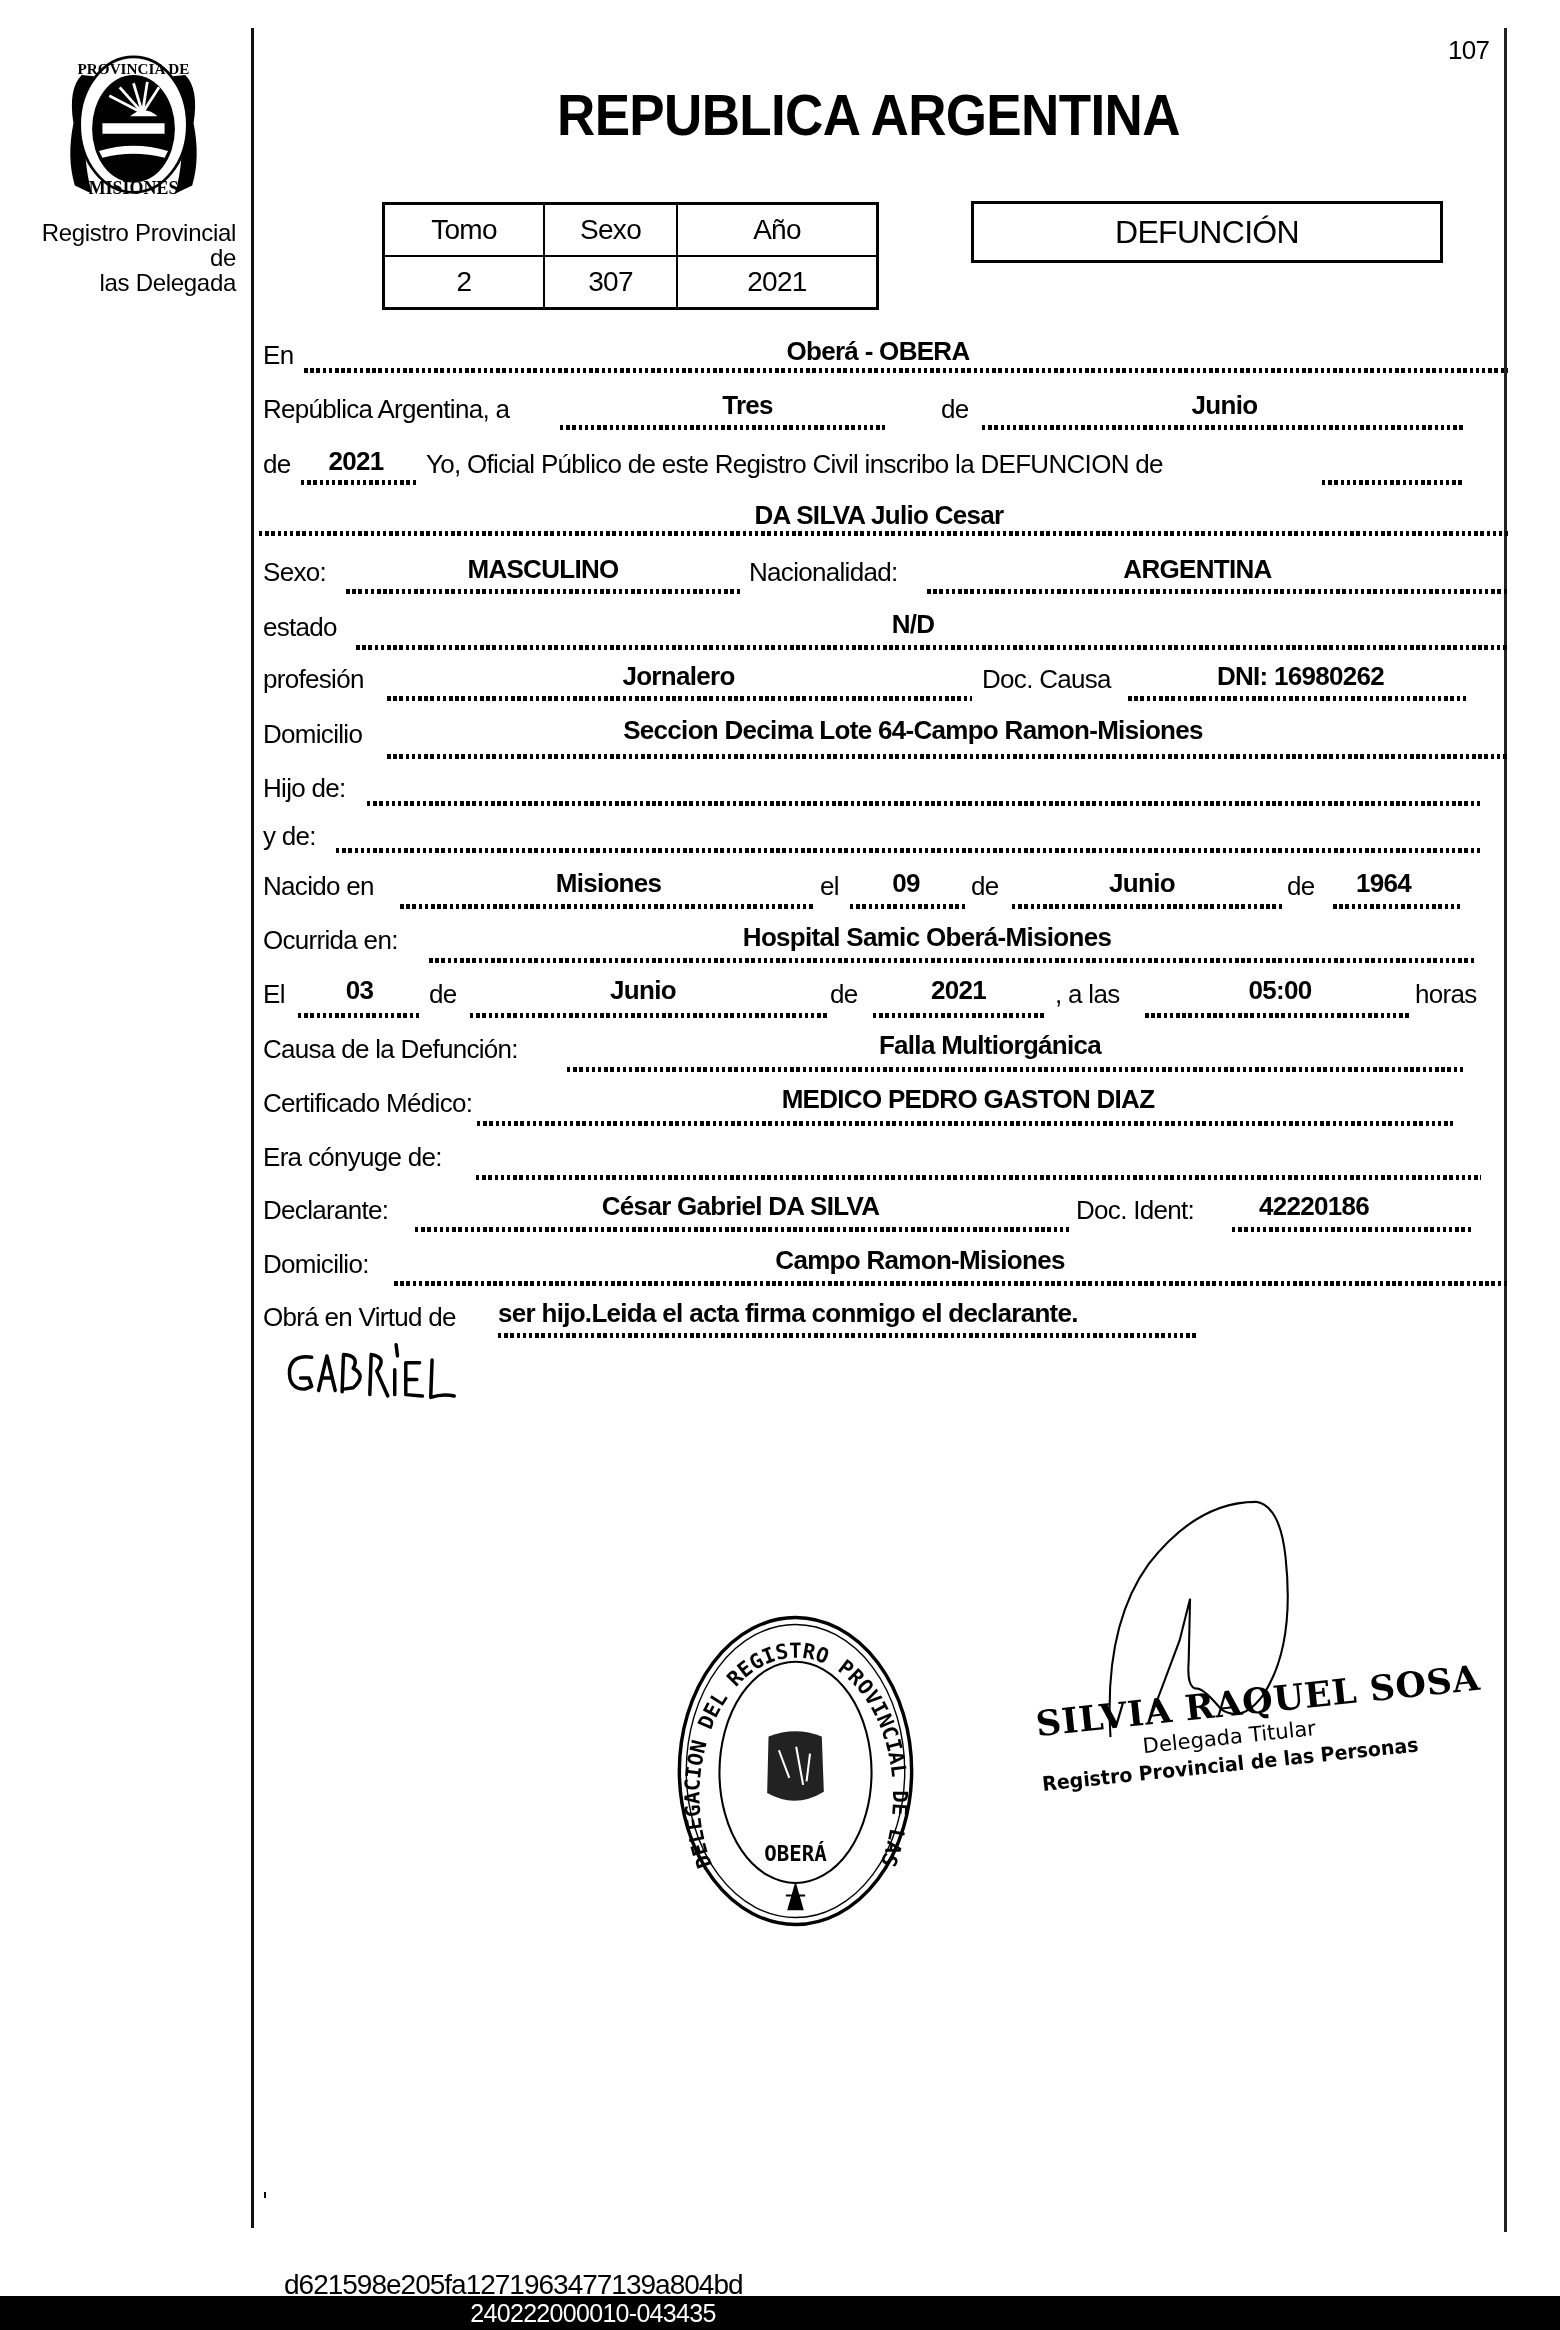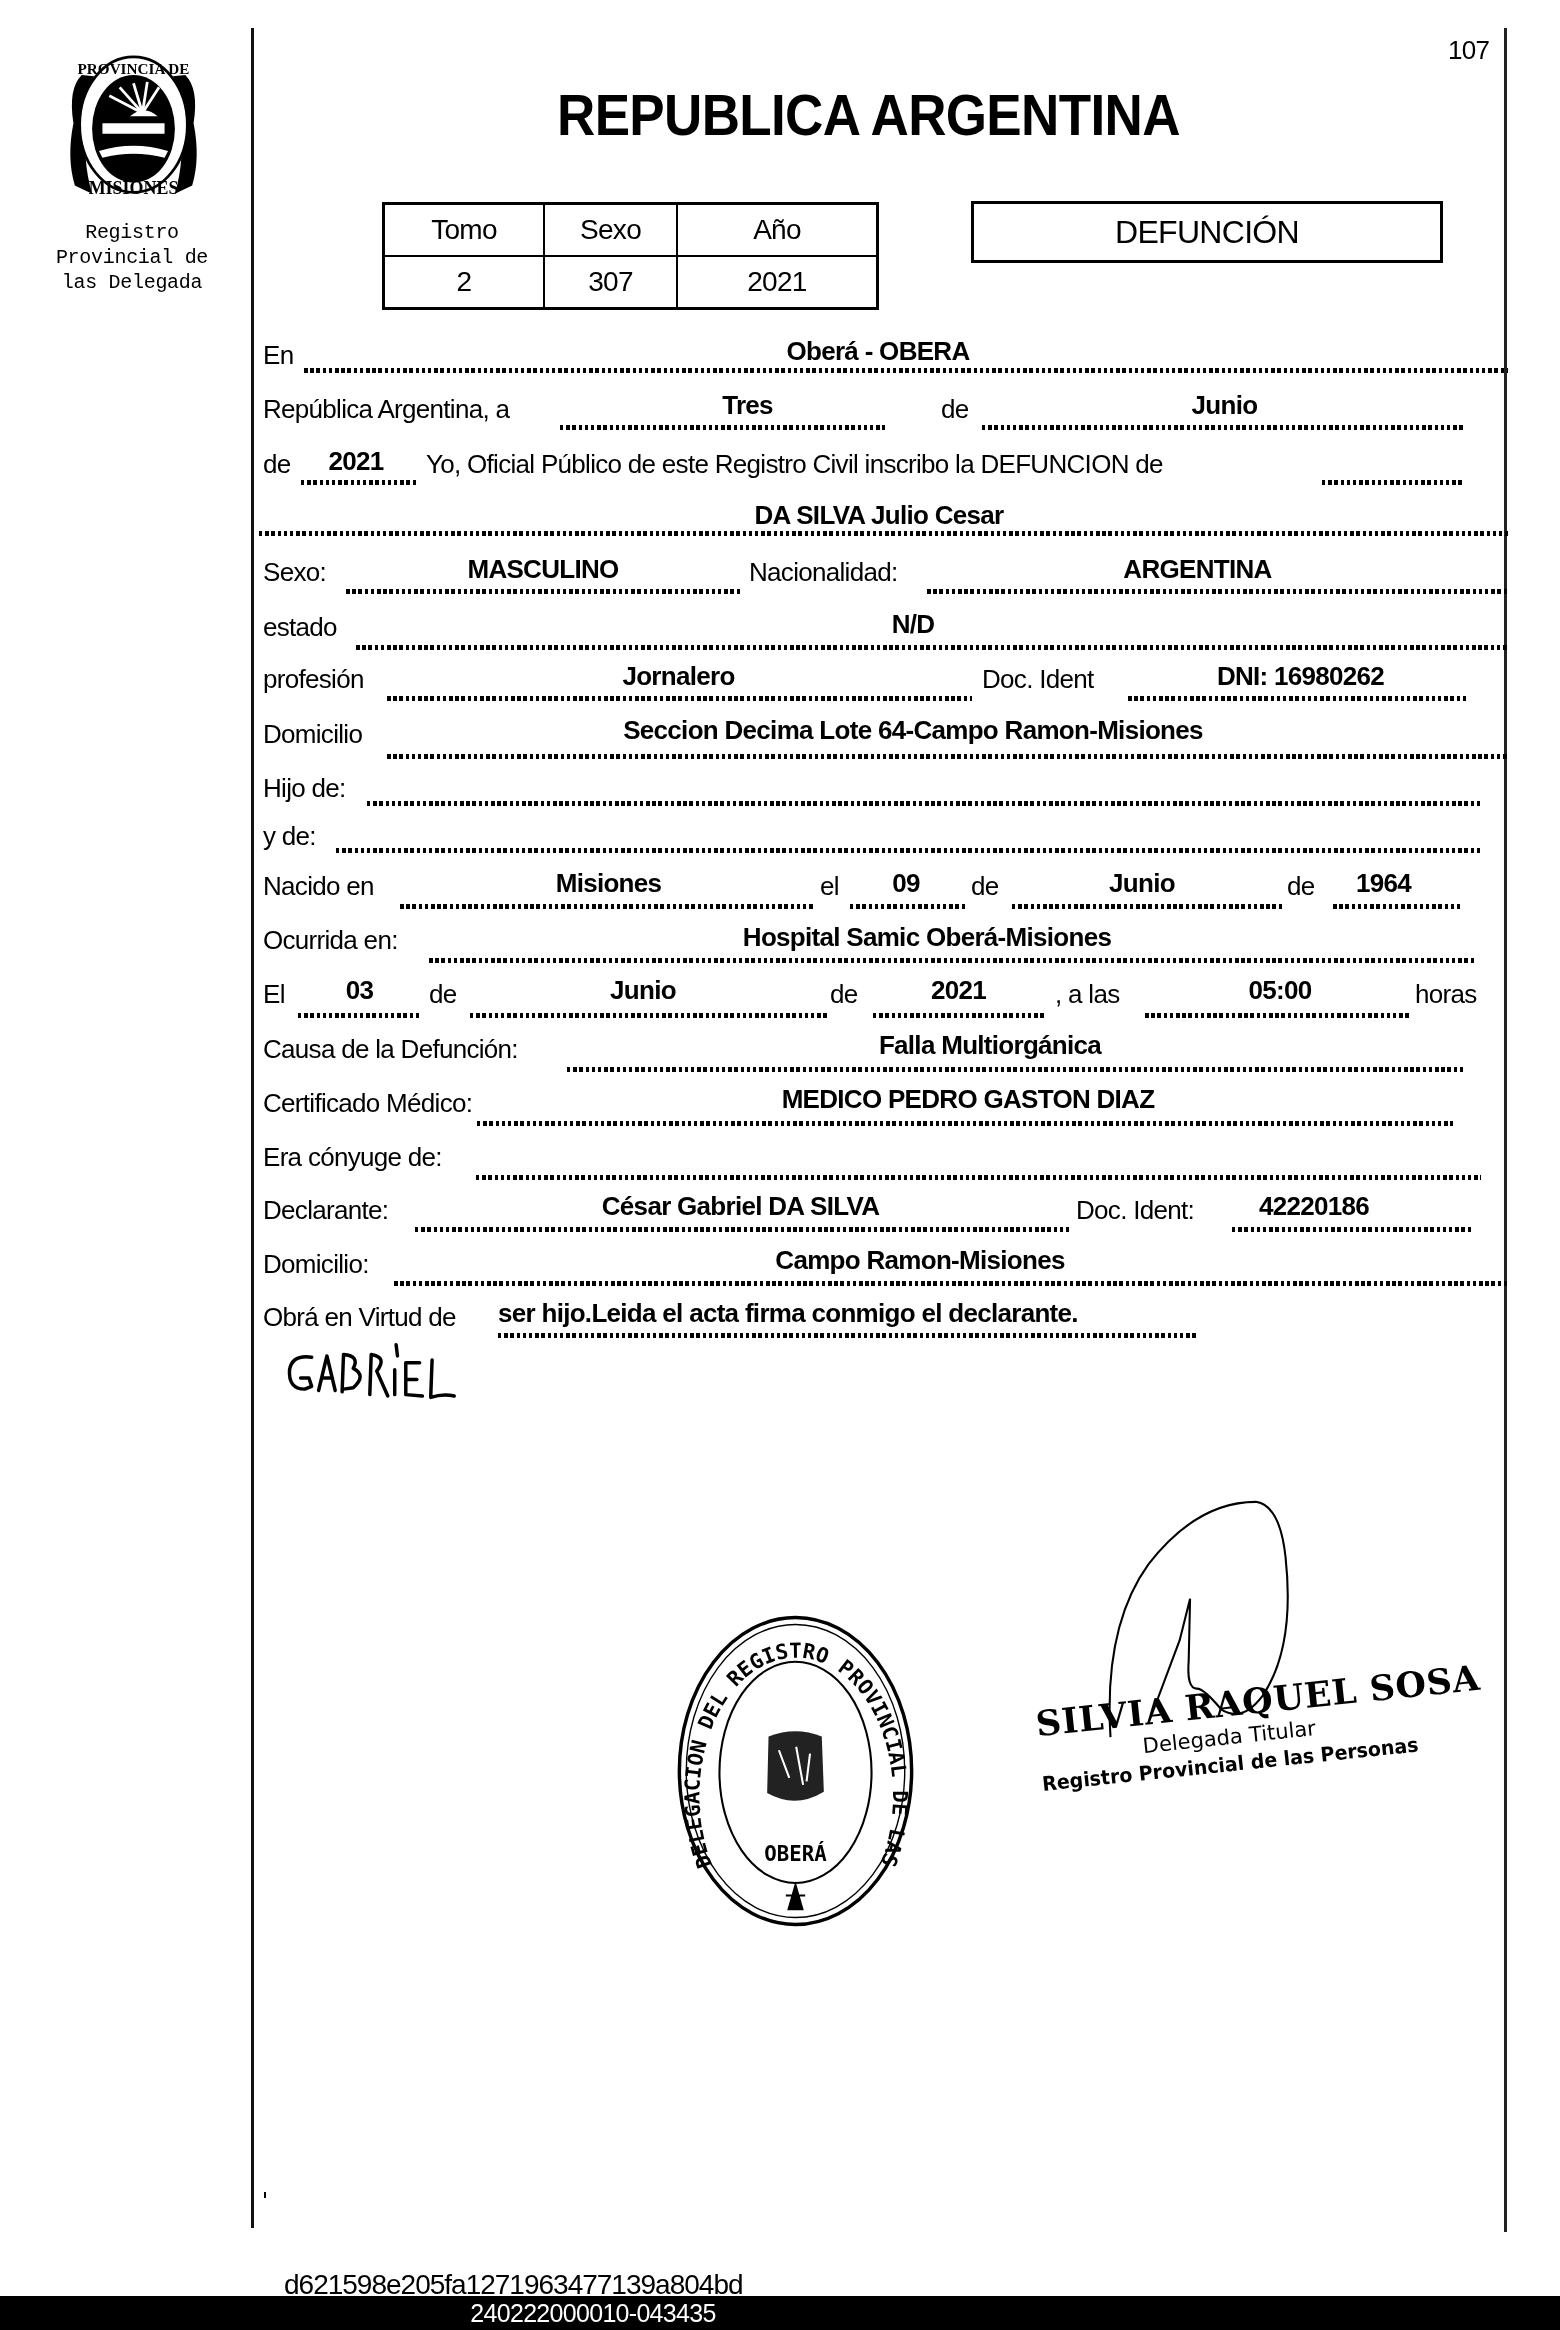--- a/index.html
+++ b/index.html
@@ -3,21 +3,21 @@
 <meta charset="utf-8">
 <style>
   html, body { margin: 0; padding: 0; background: #ffffff; }
   body { width: 1560px; height: 2330px; position: relative; overflow: hidden;
          font-family: "Liberation Sans", "DejaVu Sans", sans-serif; color: #000; }
   .abs { position: absolute; }
   .page-border-left { left: 251px; top: 28px; width: 2.8px; height: 2200px; background: #111; }
   .page-border-right { left: 1504px; top: 28px; width: 2.8px; height: 2204px; background: #222; }
 
   .logo { left: 61px; top: 47px; width: 145px; height: 156px; }
-  .logo-caption { left: 28px; top: 220px; width: 208px; text-align: center; font-size: 20px; line-height: 25px; letter-spacing: -0.3px; font-family: Liberation Mono, monospace; }
+  .logo-caption { left: 28px; top: 220px; width: 208px; text-align: right; font-size: 24px; line-height: 25px; letter-spacing: -0.3px; }
   .page-number { left: 1448px; top: 35px; font-size: 26px; letter-spacing: -0.7px; }
   .title { left: 557px; top: 82px; font-size: 57px; font-weight: bold; letter-spacing: -0.7px; white-space: nowrap; transform: scaleX(0.93); transform-origin: left top; }
 
   .reg-table { left: 382px; top: 202px; width: 497px; height: 108px; border: 3.5px solid #000; box-sizing: border-box; border-collapse: collapse; }
   .reg-table td { border: 2.8px solid #000; text-align: center; font-size: 28px; padding: 0; height: 48px; letter-spacing: -0.7px; }
   .reg-table td.c1 { width: 158px; } .reg-table td.c2 { width: 131px; }
 
   .type-box { left: 971px; top: 201px; width: 472px; height: 62px; border: 3.5px solid #000; box-sizing: border-box; display: flex; align-items: center; justify-content: center; font-size: 32px; letter-spacing: -0.7px; }
 
   .row-label, .row-value, .row-text { position: absolute; font-size: 26px; white-space: nowrap; letter-spacing: -0.7px; line-height: 1; }
@@ -116,21 +116,21 @@
 <span class="row-value" style="left:1052px;top:556px;width:291px">ARGENTINA</span>
 <div class="dots" style="left:927px;top:589px;width:581px"></div>
 
 <span class="row-label" style="left:263px;top:614px">estado</span>
 <span class="row-value" style="left:844px;top:611px;width:138px">N/D</span>
 <div class="dots" style="left:356px;top:645px;width:1152px"></div>
 
 <span class="row-label" style="left:263px;top:666px">profesión</span>
 <span class="row-value" style="left:554px;top:663px;width:249px">Jornalero</span>
 <div class="dots" style="left:387px;top:696px;width:585px"></div>
-<span class="row-label" style="left:982px;top:666px">Doc. Ident</span>
+<span class="row-label" style="left:982px;top:666px">Doc. Causa</span>
 <span class="row-value" style="left:1176px;top:663px;width:249px">DNI: 16980262</span>
 <div class="dots" style="left:1128px;top:696px;width:339px"></div>
 
 <span class="row-label" style="left:263px;top:721px">Domicilio</span>
 <span class="row-value" style="left:567px;top:717px;width:692px">Seccion Decima Lote 64-Campo Ramon-Misiones</span>
 <div class="dots" style="left:387px;top:754px;width:1121px"></div>
 
 <span class="row-label" style="left:263px;top:775px">Hijo de:</span>
 <span class="row-value" style="left:692px;top:771px;width:415px"></span>
 <div class="dots" style="left:367px;top:801px;width:1114px"></div>

